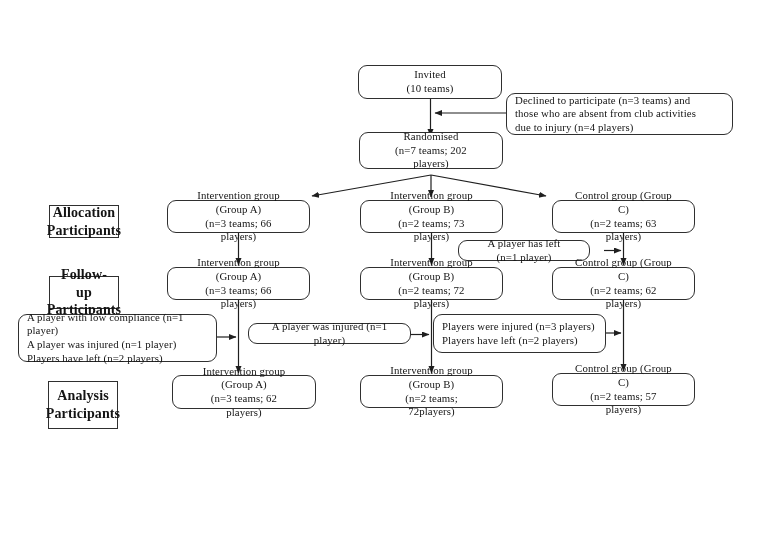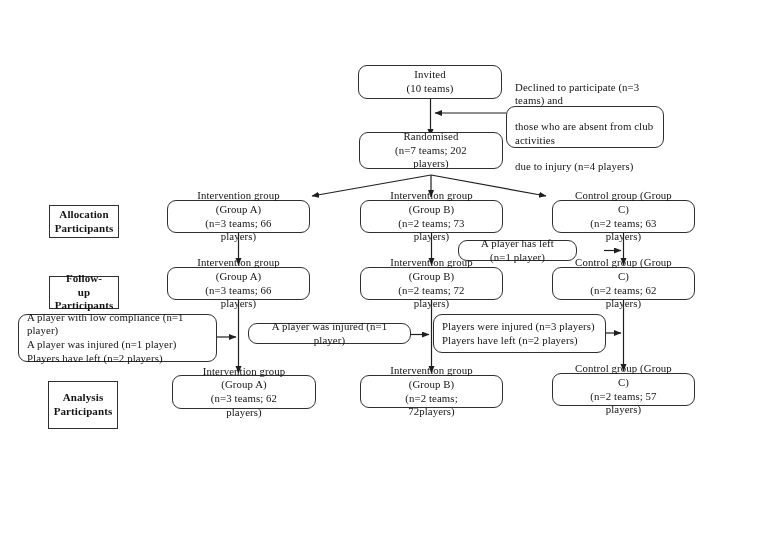--- a/index.html
+++ b/index.html
@@ -10,21 +10,21 @@
   svg.wires { position:absolute; left:0; top:0; width:779px; height:550px; }
   .box {
     position:absolute; box-sizing:border-box;
     border:1.2px solid #2f2f2f; border-radius:9px; background:#ffffff;
     display:flex; flex-direction:column; justify-content:center; align-items:center;
     text-align:center; font-size:10.8px; line-height:1.27; letter-spacing:0.1px;
     padding:1px 20px;
   }
   .box.align-left { align-items:flex-start; text-align:left; padding:2px 4px 2px 8px; }
   .stage {
-    border-radius:0; font-weight:700; font-size:11px;
+    border-radius:0; font-weight:700; font-size:14px;
   }
   .wires line { stroke:#1f1f1f; stroke-width:1.2; }
   .wires .arrowhead { fill:#1f1f1f; }
 </style>
 </head>
 <body>
 
 <div class="canvas">
 
   <svg class="wires" viewBox="0 0 779 550" xmlns="http://www.w3.org/2000/svg">
@@ -48,21 +48,21 @@
     <line x1="217" y1="337" x2="236" y2="337" marker-end="url(#arr)"></line>
     <line x1="411" y1="334.5" x2="429" y2="334.5" marker-end="url(#arr)"></line>
     <line x1="606" y1="333" x2="621" y2="333" marker-end="url(#arr)"></line>
   </svg>
 
   <div class="box" style="left:358px; top:65px; width:144px; height:34px;">
     <div>Invited</div>
     <div>(10 teams)</div>
   </div>
 
-  <div class="box align-left" style="left:506px; top:106px; width:158px; height:42px; line-height:1.22;gap:13px;">
+  <div class="box align-left" style="left:506px; top:93px; width:227px; height:42px; line-height:1.22;">
     <div>Declined to participate (n=3 teams) and</div>
     <div>those who are absent from club activities</div>
     <div>due to injury (n=4 players)</div>
   </div>
 
   <div class="box" style="left:359px; top:132px; width:144px; height:37px;">
     <div>Randomised</div>
     <div>(n=7 teams; 202 players)</div>
   </div>
 
@@ -85,21 +85,21 @@
   </div>
   <div class="box" style="left:360px; top:200px; width:143px; height:33px;">
     <div>Intervention group (Group B)</div>
     <div>(n=2 teams; 73 players)</div>
   </div>
   <div class="box" style="left:552px; top:200px; width:143px; height:33px;">
     <div>Control group (Group C)</div>
     <div>(n=2 teams; 63 players)</div>
   </div>
 
-  <div class="box" style="left:458px; top:240px; width:119px; height:21px;">
+  <div class="box" style="left:458px; top:240px; width:132px; height:21px;">
     <div>A player has left  (n=1 player)</div>
   </div>
 
   <div class="box" style="left:167px; top:267px; width:143px; height:33px;">
     <div>Intervention group (Group A)</div>
     <div>(n=3 teams; 66 players)</div>
   </div>
   <div class="box" style="left:360px; top:267px; width:143px; height:33px;">
     <div>Intervention group (Group B)</div>
     <div>(n=2 teams; 72 players)</div>

